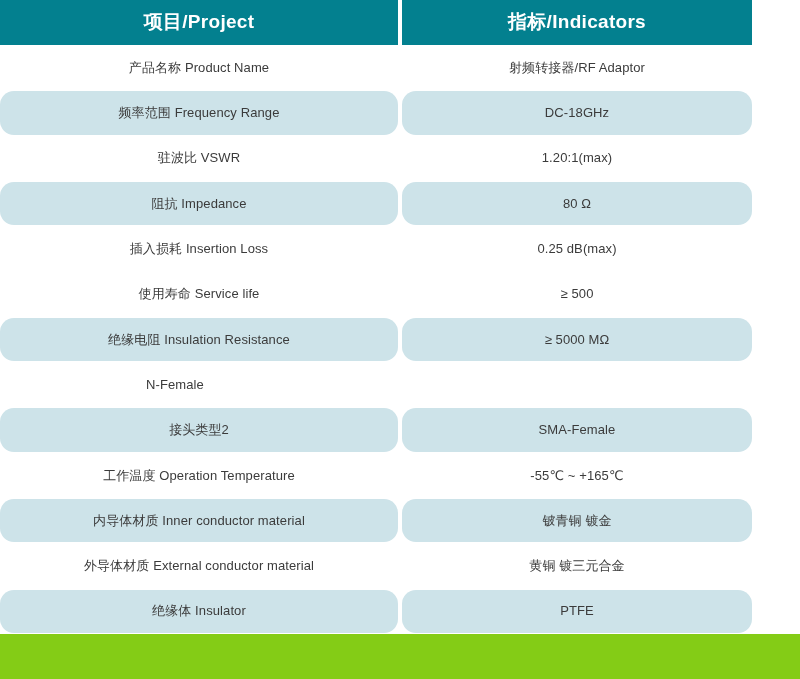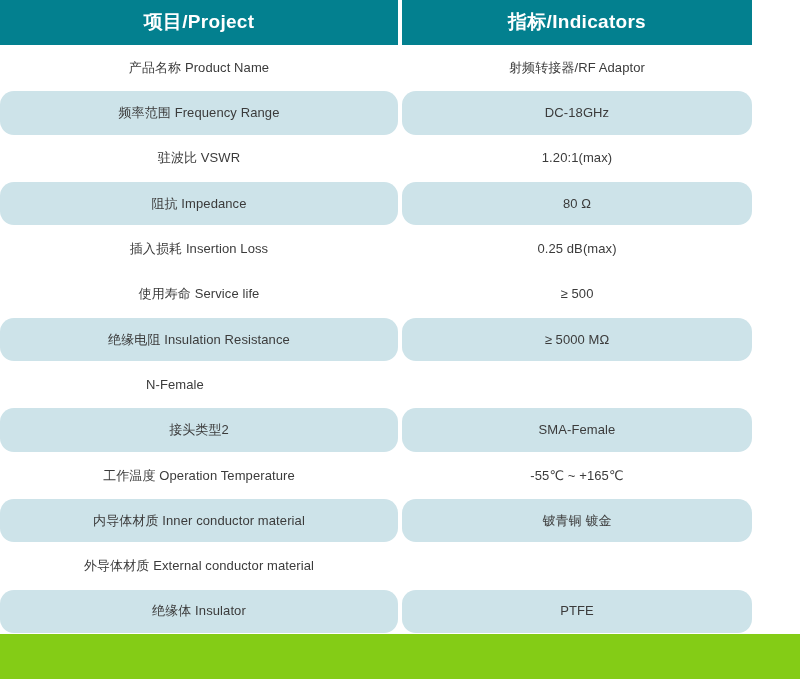--- a/index.html
+++ b/index.html
@@ -131,20 +131,21 @@
     <div class="cell indicator">-55℃ ~ +165℃</div>
   </div>
 
   <div class="row stripe">
     <div class="cell project">内导体材质 Inner conductor material</div>
     <div class="cell indicator">铍青铜 镀金</div>
   </div>
 
   <div class="row">
     <div class="cell project">外导体材质 External conductor material</div>
+    <div class="cell indicator">黄铜 镀三元合金</div>
   </div>
 
   <div class="row stripe">
     <div class="cell project">绝缘体 Insulator</div>
     <div class="cell indicator">PTFE</div>
   </div>
 
 </div>
 
 </body></html>

